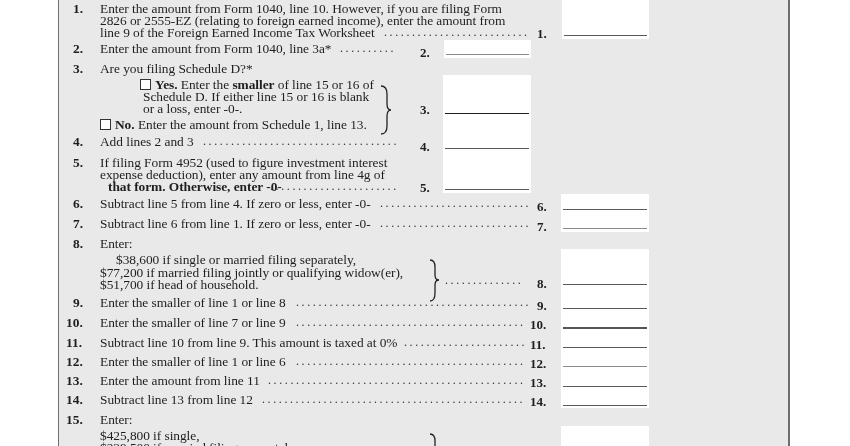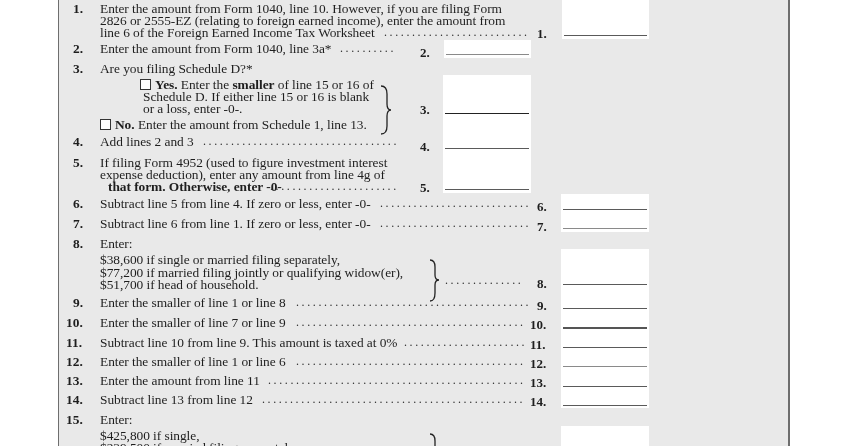--- a/index.html
+++ b/index.html
@@ -84,21 +84,21 @@
     b { font-weight: bold; }
   </style>
 </head>
 <body>
 
 <div class="panel"></div>
 
 <span class="num" style="left:73px;top:2px;">1.</span>
 <span class="t" style="left:100px;top:2px;">Enter the amount from Form 1040, line 10. However, if you are filing Form</span>
 <span class="t" style="left:100px;top:14px;">2826 or 2555-EZ (relating to foreign earned income), enter the amount from</span>
-<span class="t" style="left:100px;top:26px;">line 6 of the Foreign Earned Income Tax Worksheet</span>
+<span class="t" style="left:100px;top:26px;">line 9 of the Foreign Earned Income Tax Worksheet</span>
 <span class="dots" style="left:384px;top:26px;width:146px;">...........................................................................</span>
 <span class="ln" style="left:537px;top:27px;">1.</span>
 <div class="box" style="left:562px;top:0;width:87px;height:39px;">
   <div class="uline" style="left:2px;right:2px;top:35px;"></div>
 </div>
 
 <span class="num" style="left:73px;top:42px;">2.</span>
 <span class="t" style="left:100px;top:42px;text-align:center;">Enter the amount from Form 1040, line 3a*</span>
 <span class="dots" style="left:340px;top:42px;width:56px;">...........................................................................</span>
 <span class="ln" style="left:420px;top:46px;">2.</span>
@@ -161,21 +161,21 @@
 
 <div class="box" style="left:561px;top:194px;width:88px;height:38px;">
   <div class="uline" style="left:2px;right:2px;top:15px;"></div>
   <div class="uline" style="left:2px;right:2px;top:34px;background:#8a8a8a;"></div>
 </div>
 <div style="position:absolute;left:561px;top:194px;width:88px;height:19px;"></div>
 <div style="position:absolute;left:561px;top:213px;width:88px;height:19px;"></div>
 
 <span class="num" style="left:73px;top:237px;">8.</span>
 <span class="t" style="left:100px;top:237px;">Enter:</span>
-<span class="t" style="left:100px;top:253px;">$38,600 if single or married filing separately,</span>
+<span class="t" style="left:116px;top:253px;">$38,600 if single or married filing separately,</span>
 <span class="t" style="left:100px;top:266px;">$77,200 if married filing jointly or qualifying widow(er),</span>
 <span class="t" style="left:100px;top:278px;">$51,700 if head of household.</span>
 <svg class="brace" style="left:428px;top:258px;" width="14" height="45">
   <path d="M2 2 Q7 2 7 9 L7 17 Q7 22 11 22 Q7 22 7 27 L7 35 Q7 43 2 43" fill="none" stroke="#222" stroke-width="1.3"></path>
 </svg>
 <span class="dots" style="left:445px;top:274px;width:76px;">...........................................................................</span>
 <span class="ln" style="left:537px;top:277px;">8.</span>
 
 <div class="box" style="left:561px;top:249px;width:88px;height:159px;">
   <div class="uline" style="left:2px;right:2px;top:35px;"></div>

